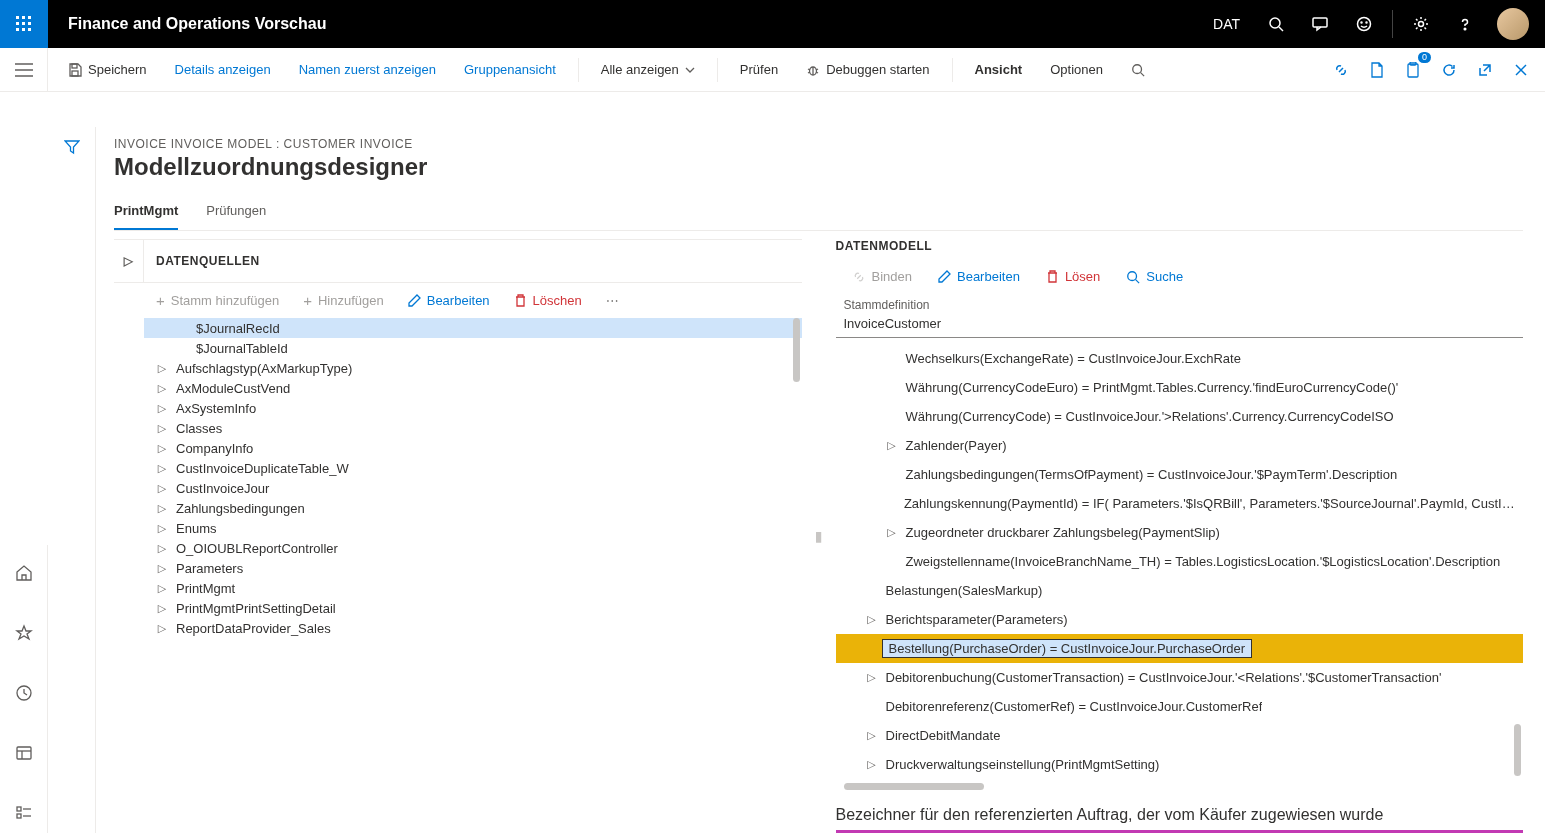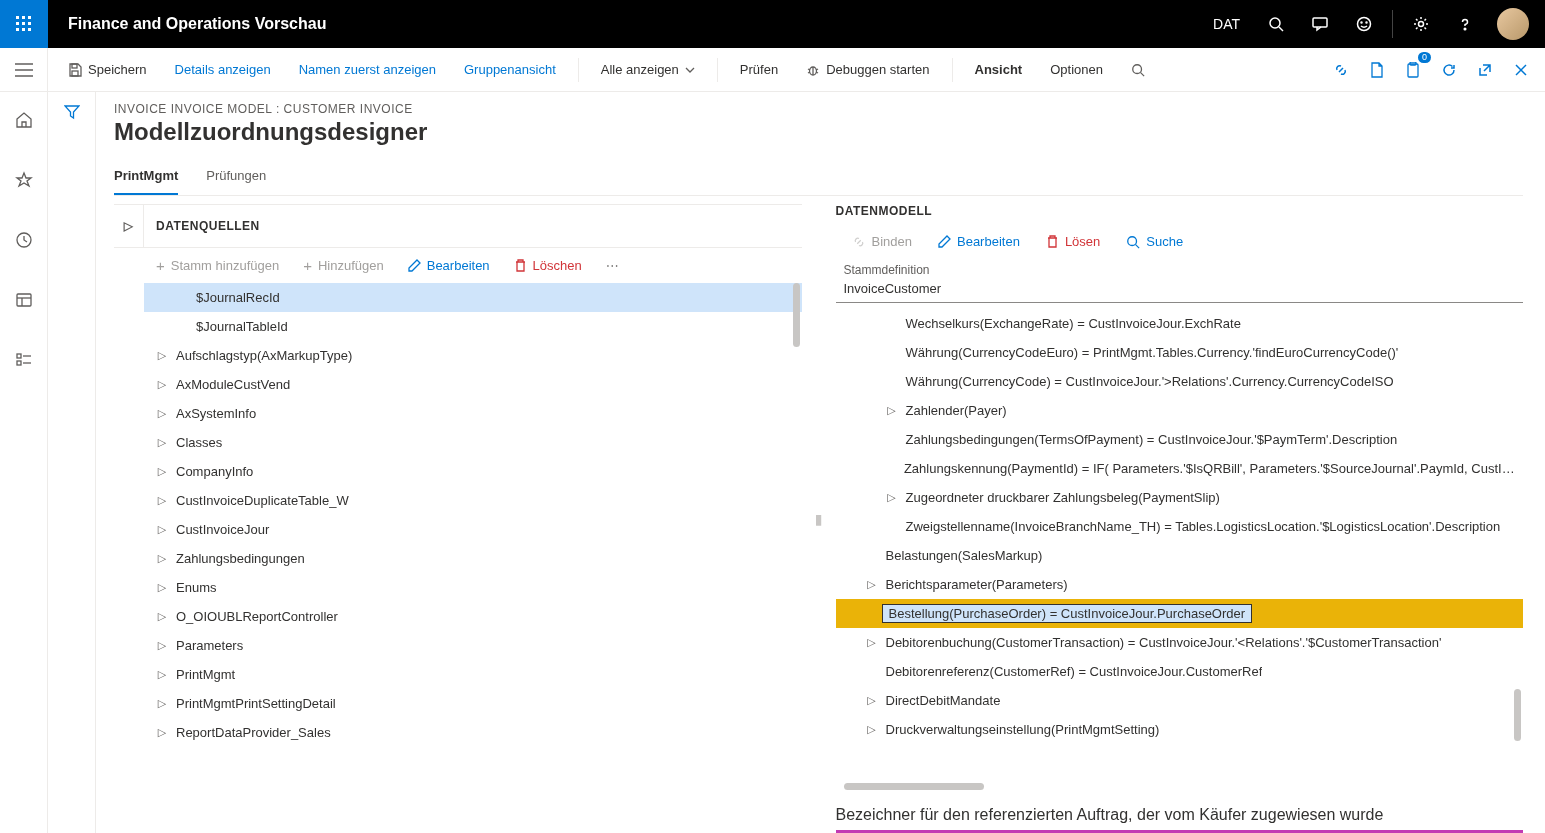--- a/index.html
+++ b/index.html
@@ -21,21 +21,21 @@
 .cmdbar-left { width: 48px; display: flex; align-items: center; justify-content: center; border-right: 1px solid #edebe9; }
 .cmdbar { flex: 1; display: flex; align-items: center; padding: 0 8px; gap: 4px; }
 .cmd-item { display: flex; align-items: center; gap: 6px; padding: 6px 12px; cursor: pointer; border-radius: 2px; }
 .cmd-item.blue { color: #0078d4; }
 .cmd-sep { width: 1px; height: 24px; background: #edebe9; margin: 0 6px; }
 .cmdbar .spacer { flex: 1; }
 .cmd-icon-only { width: 32px; height: 32px; display: flex; align-items: center; justify-content: center; cursor: pointer; color: #0078d4; position: relative; }
 .cmd-icon-only .badge { position: absolute; top: -2px; right: -2px; background: #0078d4; color: #fff; border-radius: 8px; font-size: 9px; padding: 1px 4px; line-height: 1; }
 
 
-.body { display: flex; height: calc(833px - 48px - 44px); }
+.body { display: flex; height: calc(833px - 48px - 44px); align-items: flex-end; }
 .rail { width: 48px; border-right: 1px solid #edebe9; display: flex; flex-direction: column; align-items: center; padding-top: 8px; gap: 20px; }
 .rail .ri { width: 40px; height: 40px; display: flex; align-items: center; justify-content: center; cursor: pointer; color: #605e5c; }
 
 
 .content { flex: 1; display: flex; }
 .filter-col { width: 48px; display: flex; justify-content: center; padding-top: 12px; border-right: 1px solid #edebe9; }
 .main { flex: 1; padding: 10px 22px 0 18px; display: flex; flex-direction: column; overflow: hidden; }
 
 .breadcrumb { font-size: 12px; color: #605e5c; letter-spacing: .5px; }
 .page-title { font-size: 24px; font-weight: 600; margin-top: 2px; }
@@ -52,21 +52,21 @@
 
 .toolbar { display: flex; align-items: center; gap: 8px; padding: 6px 10px 6px 34px; }
 .tb-item { display: flex; align-items: center; gap: 6px; padding: 4px 8px; cursor: pointer; border-radius: 2px; }
 .tb-item.disabled { color: #a19f9d; cursor: default; }
 .tb-item.blue { color: #0078d4; }
 .tb-item.red { color: #d13438; }
 .tb-more { color: #605e5c; padding: 4px 8px; cursor: pointer; }
 
 .tree { flex: 1; overflow-y: auto; padding-left: 30px; position: relative; }
 .tree .scrollbar-fake { position: absolute; right: 2px; top: 0; width: 7px; height: 64px; background: #c8c6c4; border-radius: 4px; }
-.node { display: flex; align-items: center; height: 29px; padding-left: 8px; cursor: pointer; }
+.node { display: flex; align-items: center; height: 20px; padding-left: 8px; cursor: pointer; }
 .node .chev { width: 20px; color: #605e5c; font-size: 11px; text-align: center; }
 .node .txt { padding-left: 4px; }
 .node.selected { background: #cfe4fa; }
 .node.leaf .chev { visibility: hidden; }
 .node.indent1 { padding-left: 28px; }
 
 
 .panel-r-title { font-size: 12px; font-weight: 600; letter-spacing: .5px; padding: 0px 0 8px 0; }
 .panel-r-toolbar { display: flex; gap: 10px; padding: 4px 0 10px 8px; align-items: center; }
 .panel-r-toolbar .tb-item.disabled svg { opacity: .5; }

